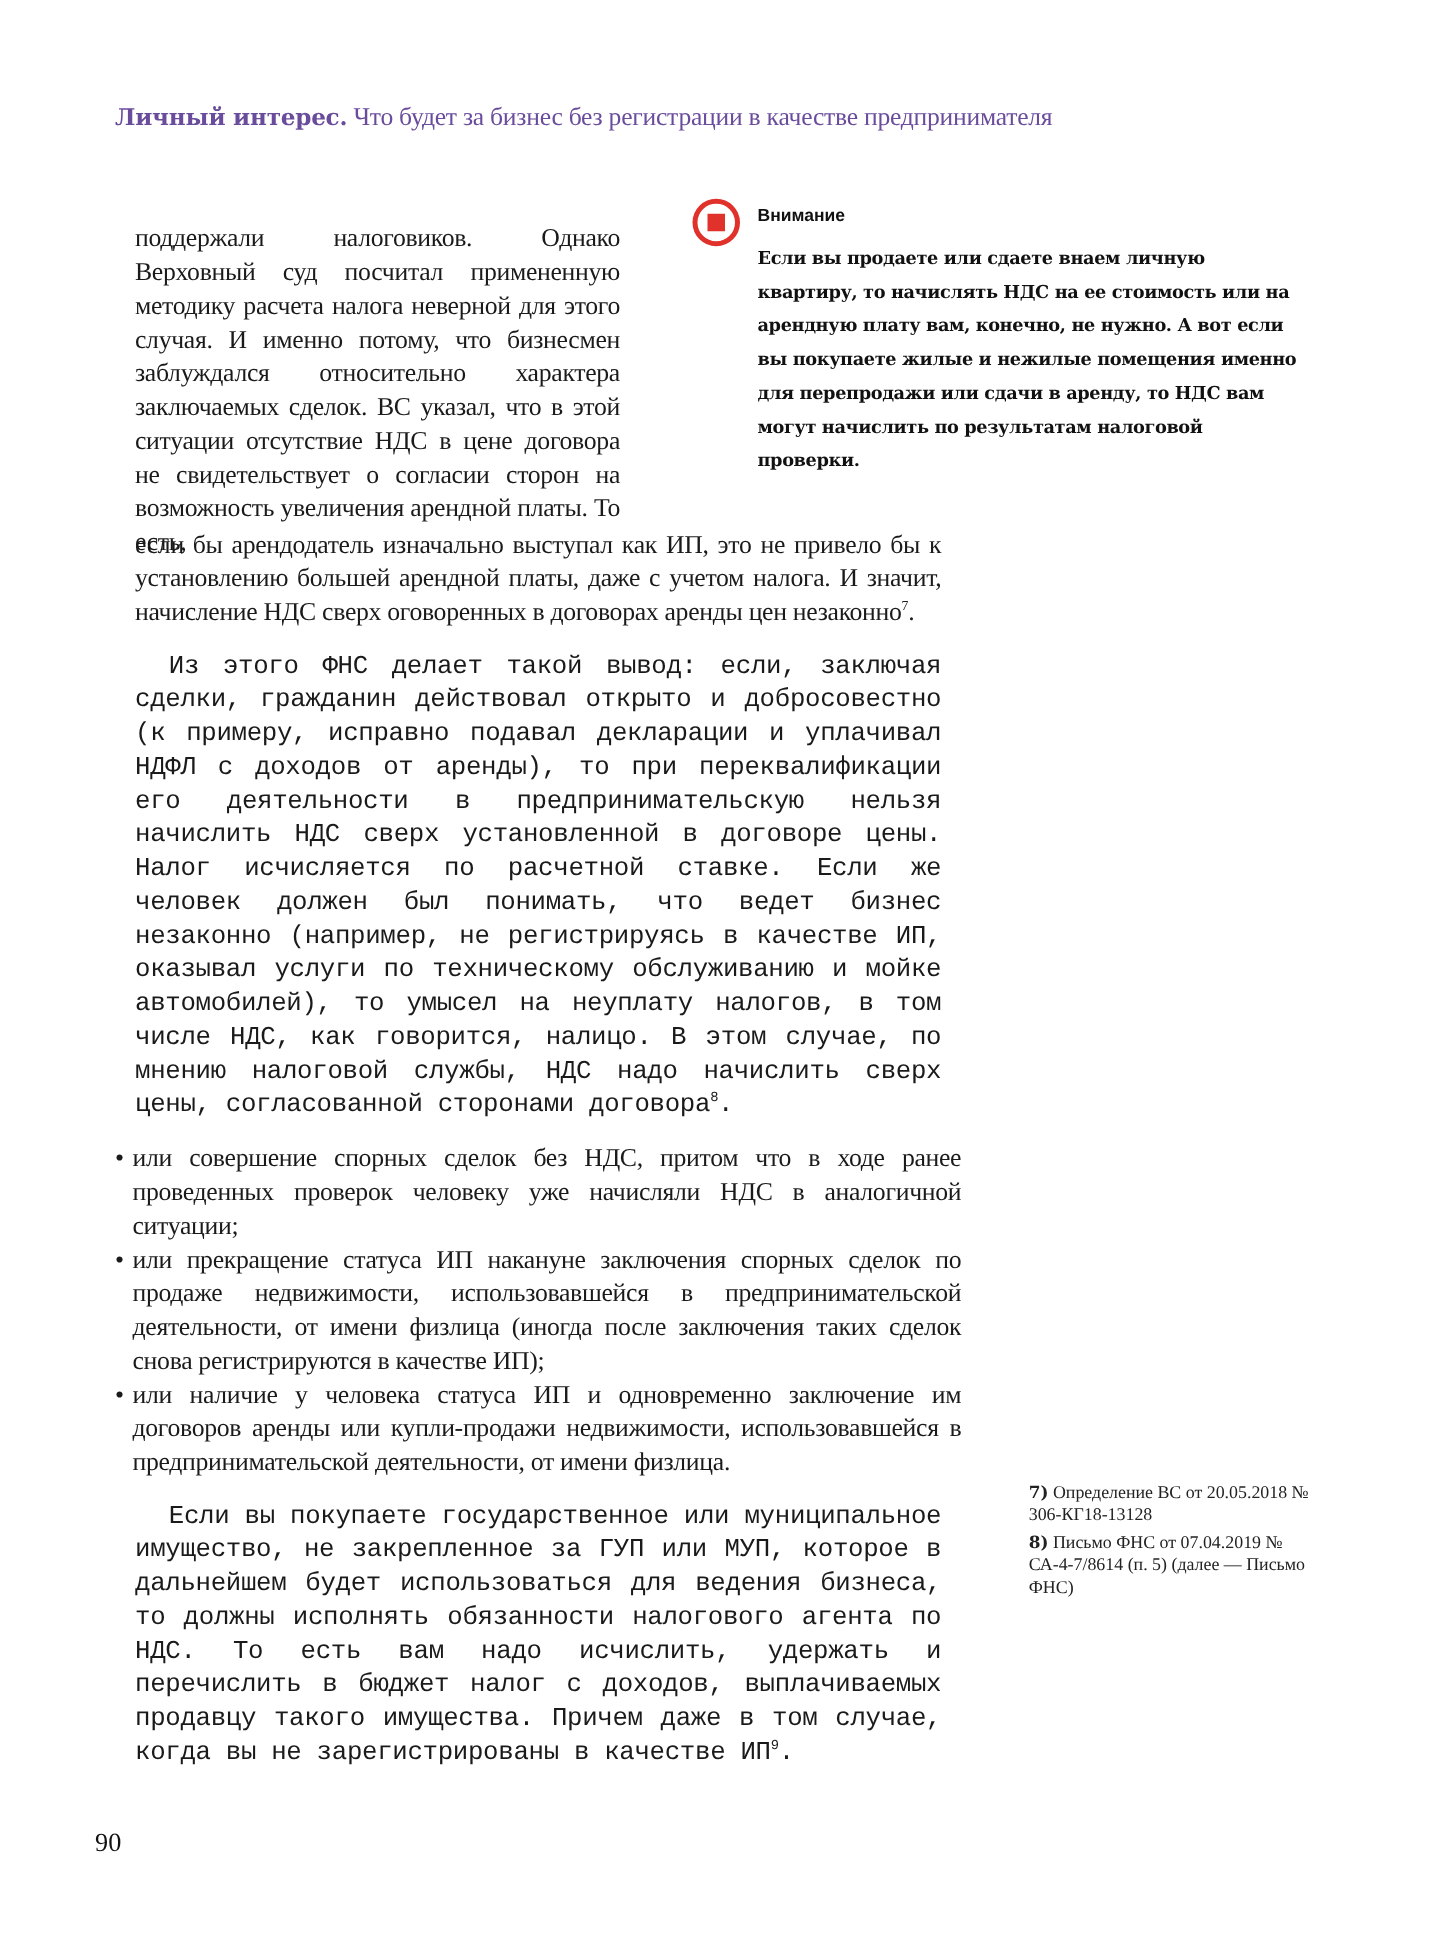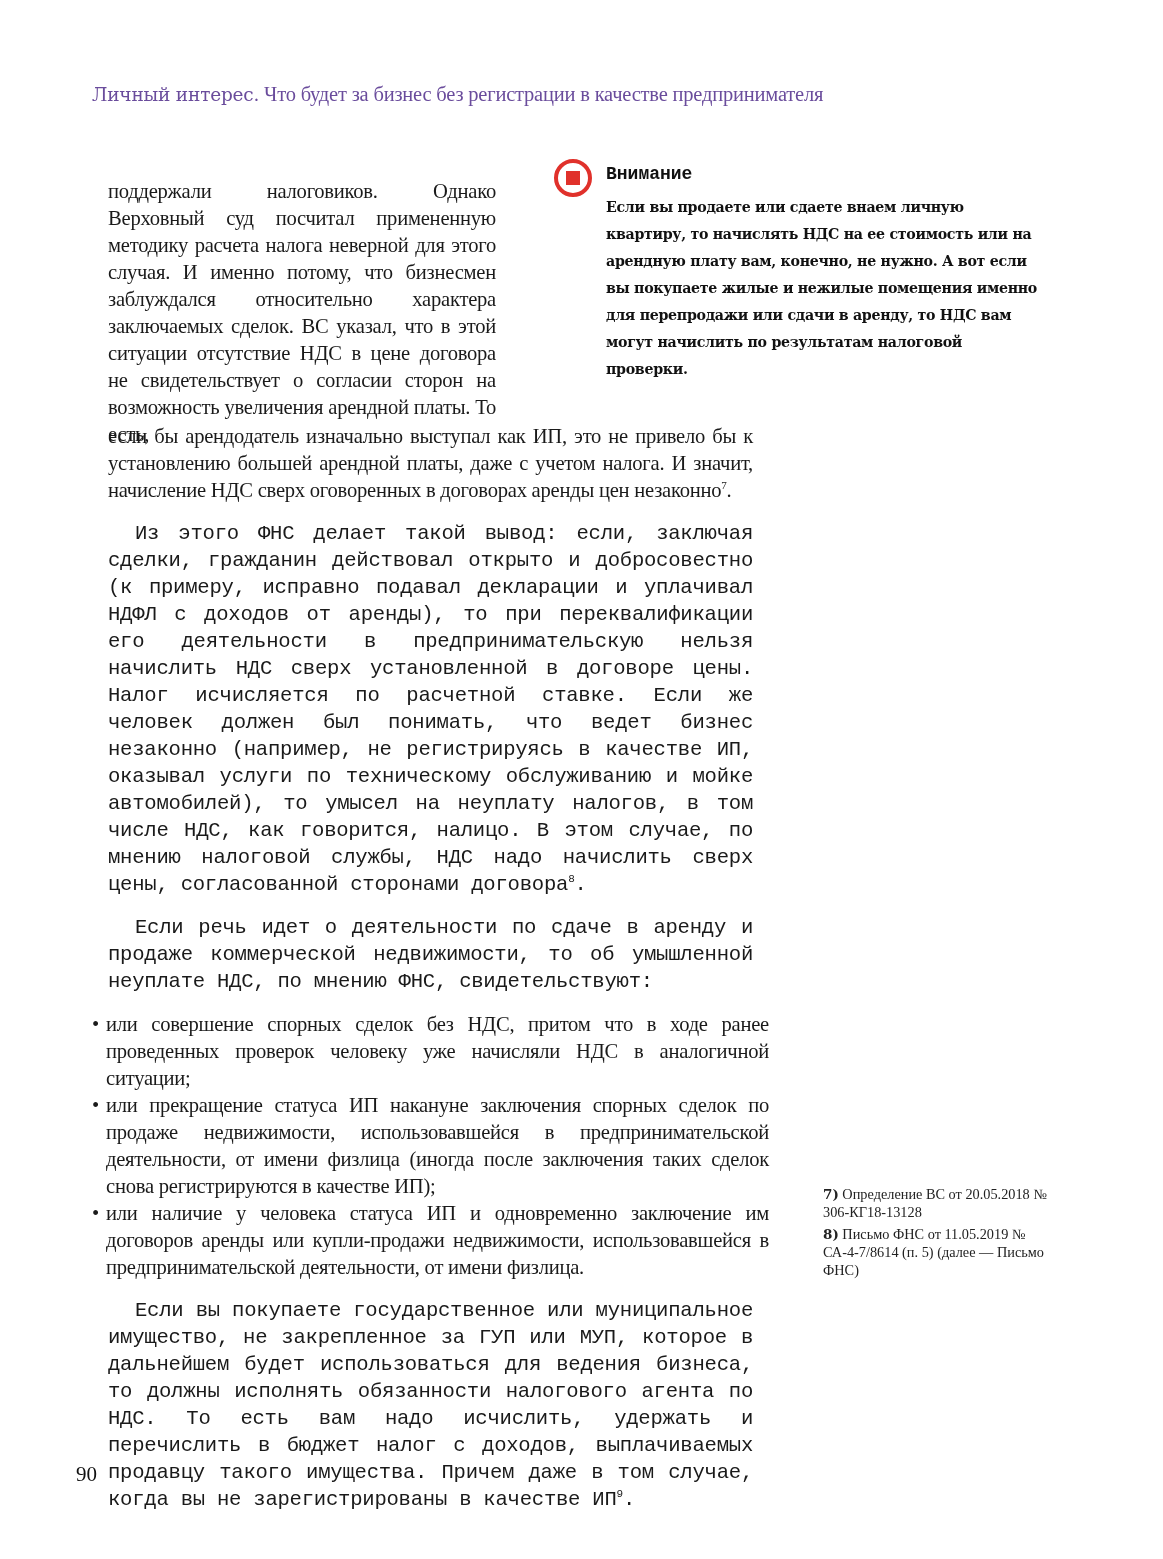--- a/index.html
+++ b/index.html
@@ -1,31 +1,31 @@
 <!DOCTYPE html>
 <html><head>
 <meta charset="utf-8">
 <style>
   html, body { margin: 0; padding: 0; background: #ffffff; }
   body { width: 1163px; height: 1559px; position: relative; overflow: hidden;
          font-family: "Liberation Serif", "DejaVu Serif", serif; color: #1a1a1a; }
   .running-head { position: absolute; left: 92px; top: 83px; font-size: 20.5px; color: #6a4c9c; white-space: nowrap; letter-spacing: -0.2px; }
-  .running-head .bold { font-weight: normal; font-family: "DejaVu Serif", serif; font-size: 18.5px; }
+  .running-head .bold { font-weight: bold; font-family: "DejaVu Serif", serif; font-size: 18.5px; }
   .body-text { font-size: 20.6px; line-height: 27px; letter-spacing: -0.25px; }
   .p { margin: 16px; text-align: justify; text-align-last: left; }
   .indent { text-indent: 27px; font-family: Liberation Mono, monospace; }
   .top-col { position: absolute; left: 92px; top: 162px; width: 420px; }
   .main-col { position: absolute; left: 92px; top: 407px; width: 677px; }
   .sup { font-size: 11px; vertical-align: super; line-height: 0; }
   .bullets { list-style: none; margin: 0; padding: 0; }
   .bullets li { position: relative; padding-left: 14px; text-align: justify; text-align-last: left; }
   .bullets li .dot { position: absolute; left: 0; top: 0; }
   .attention { position: absolute; left: 553px; top: 158px; width: 500px; }
   .attn-icon { position: absolute; left: 0; top: 0; width: 40px; height: 40px; }
-  .attn-title { position: absolute; left: 53px; top: 6px; font-family: Liberation Mono, monospace; font-weight: bold; font-size: 18px; color: #111; }
+  .attn-title { position: absolute; left: 53px; top: 6px; font-family: Liberation Sans, sans-serif; font-weight: bold; font-size: 14px; color: #111; }
   .attn-text { position: absolute; left: 53px; top: 36px; width: 440px; font-family: "DejaVu Serif", serif; font-weight: bold; font-size: 14.2px; line-height: 27px; color: #111; letter-spacing: -0.3px; }
   .footnotes { position: absolute; left: 823px; top: 1185px; width: 230px; font-size: 14.3px; line-height: 18px; color: #222; }
   .fn { margin: 0 0 4px 0; }
   .fn .num { font-weight: bold; font-family: "DejaVu Serif", serif; font-size: 13.5px; }
   .page-number { position: absolute; left: 76px; top: 1462px; font-size: 21px; color: #111; }
 </style>
 </head>
 <body>
 
 <div class="running-head">
@@ -41,27 +41,26 @@
     <circle cx="20" cy="20" r="17" fill="none" stroke="#e0312b" stroke-width="4"></circle>
     <rect x="13" y="13" width="14" height="14" fill="#e0312b"></rect>
   </svg>
   <div class="attn-title">Внимание</div>
   <div class="attn-text">Если вы продаете или сдаете внаем личную квартиру, то начислять НДС на ее стоимость или на арендную плату вам, конечно, не нужно. А вот если вы покупаете жилые и нежилые помещения именно для перепродажи или сдачи в аренду, то НДС вам могут начислить по результатам налоговой проверки.</div>
 </div>
 
 <div class="main-col body-text">
   <p class="p"><span>если бы арендодатель изначально выступал как ИП, это не привело бы к установлению большей арендной платы, даже с учетом налога. И значит, начисление НДС сверх оговоренных в договорах аренды цен незаконно</span><span class="sup">7</span><span>.</span></p>
   <p class="p indent"><span>Из этого ФНС делает такой вывод: если, заключая сделки, гражданин действовал открыто и добросовестно (к примеру, исправно подавал декларации и уплачивал НДФЛ с доходов от аренды), то при переквалификации его деятельности в предпринимательскую нельзя начислить НДС сверх установленной в договоре цены. Налог исчисляется по расчетной ставке. Если же человек должен был понимать, что ведет бизнес незаконно (например, не регистрируясь в качестве ИП, оказывал услуги по техническому обслуживанию и мойке автомобилей), то умысел на неуплату налогов, в том числе НДС, как говорится, налицо. В этом случае, по мнению налоговой службы, НДС надо начислить сверх цены, согласованной сторонами договора</span><span class="sup">8</span><span>.</span></p>
-  <p class="p indent">Если речь идет о деятельности по сдаче в аренду и продаже коммерческой недвижимости, то об умышленной неуплате НДС, по мнению ФНС, свидетельствуют:</p>
   <ul class="bullets">
     <li><span class="dot">•</span><span>или совершение спорных сделок без НДС, притом что в ходе ранее проведенных проверок человеку уже начисляли НДС в аналогичной ситуации;</span></li>
     <li><span class="dot">•</span><span>или прекращение статуса ИП накануне заключения спорных сделок по продаже недвижимости, использовавшейся в предпринимательской деятельности, от имени физлица (иногда после заключения таких сделок снова регистрируются в качестве ИП);</span></li>
     <li><span class="dot">•</span><span>или наличие у человека статуса ИП и одновременно заключение им договоров аренды или купли-продажи недвижимости, использовавшейся в предпринимательской деятельности, от имени физлица.</span></li>
   </ul>
   <p class="p indent"><span>Если вы покупаете государственное или муниципальное имущество, не закрепленное за ГУП или МУП, которое в дальнейшем будет использоваться для ведения бизнеса, то должны исполнять обязанности налогового агента по НДС. То есть вам надо исчислить, удержать и перечислить в бюджет налог с доходов, выплачиваемых продавцу такого имущества. Причем даже в том случае, когда вы не зарегистрированы в качестве ИП</span><span class="sup">9</span><span>.</span></p>
 </div>
 
 <div class="footnotes">
   <p class="fn"><span class="num">7)</span><span> Определение ВС от 20.05.2018 № 306-КГ18-13128</span></p>
-  <p class="fn"><span class="num">8)</span><span> Письмо ФНС от 11.05.2019 № СА-4-7/8614 (п. 5) (далее — Письмо ФНС)</span></p>
+  <p class="fn"><span class="num">8)</span><span> Письмо ФНС от 07.04.2019 № СА-4-7/8614 (п. 5) (далее — Письмо ФНС)</span></p>
 </div>
 
 <div class="page-number">90</div>
 
 </body></html>

